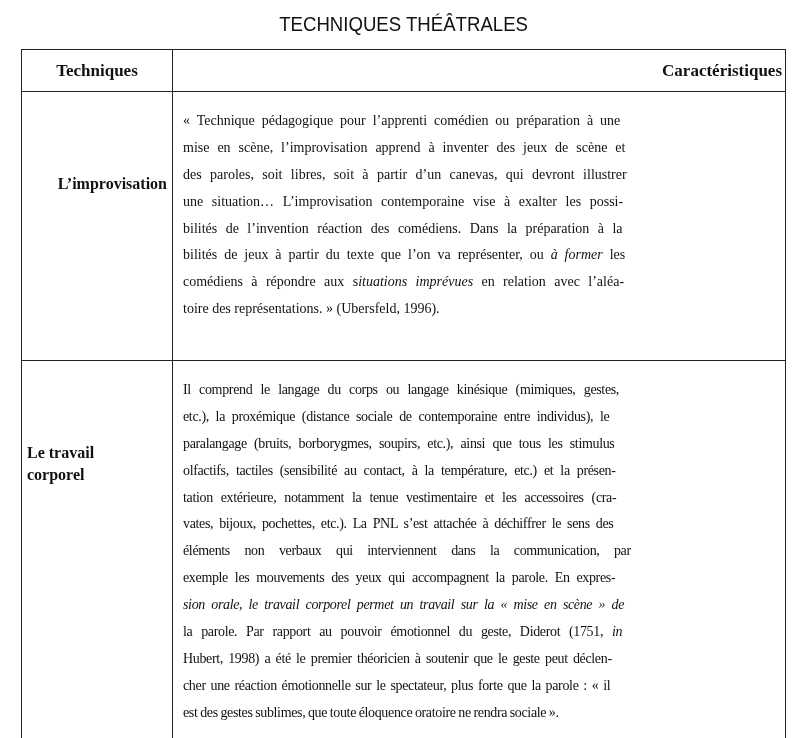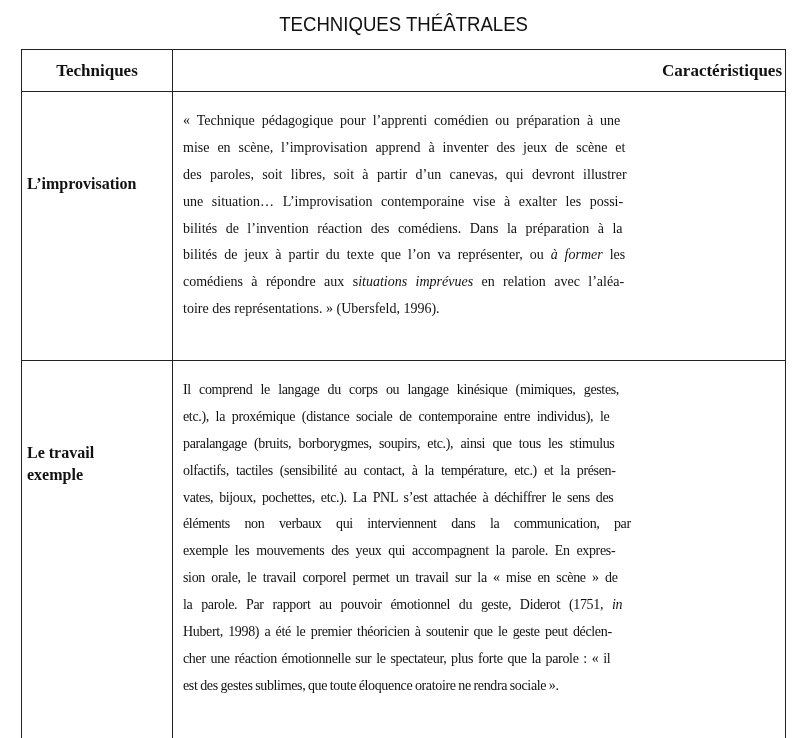--- a/index.html
+++ b/index.html
@@ -109,45 +109,46 @@
 <div class="page-title">TECHNIQUES THÉÂTRALES</div>
 
 <div class="table">
   <div class="col-divider"></div>
 
   <div class="header-cell header-left">Techniques</div>
   <div class="header-cell header-right">Caractéristiques</div>
 
   <div class="hrule" style="top:41px;"></div>
 
-  <div class="row-label" style="top:123px;">L’improvisation</div>
+  <div class="row-label" style="top:123px;text-align:right;">L’improvisation</div>
   <div class="body-text" id="row0-text" style="top:58px;">
       <div class="line"><span class="line-inner" style="word-spacing: 3.41319px;">« Technique pédagogique pour l’apprenti comédien ou préparation à une</span></div>
       <div class="line"><span class="line-inner" style="word-spacing: 4.45597px;">mise en scène, l’improvisation apprend à inventer des jeux de scène et</span></div>
       <div class="line"><span class="line-inner" style="word-spacing: 4.84517px;">des paroles, soit libres, soit à partir d’un canevas, qui devront illustrer</span></div>
       <div class="line"><span class="line-inner" style="word-spacing: 5.125px;">une situation… L’improvisation contemporaine vise à exalter les possi-</span></div>
       <div class="line"><span class="line-inner" style="word-spacing: 4.95781px;">bilités de l’invention réaction des comédiens. Dans la préparation à la</span></div>
       <div class="line"><span class="line-inner" style="word-spacing: 3.43862px;">bilités de jeux à partir du texte que l’on va représenter, ou <em>à former</em> les</span></div>
       <div class="line"><span class="line-inner" style="word-spacing: 4.90625px;">comédiens à répondre aux s<em>ituations imprévues</em> en relation avec l’aléa-</span></div>
       <div class="line last"><span class="line-inner">toire des représentations. » (Ubersfeld, 1996).</span></div>
     </div>
 
   <div class="hrule" style="top:310px;"></div>
 
   <div class="row-label" style="top:392px;">
     <div>Le travail</div>
-    <div>exemple</div>
+    <div>corporel</div>
   </div>
   <div class="body-text condensed" id="row1-text" style="top:327px;">
       <div class="line"><span class="line-inner" style="word-spacing: 5.10781px;">Il comprend le langage du corps ou langage kinésique (mimiques, gestes,</span></div>
       <div class="line"><span class="line-inner" style="word-spacing: 3.58854px;">etc.), la proxémique (distance sociale de contemporaine entre individus), le</span></div>
       <div class="line"><span class="line-inner" style="word-spacing: 4.09896px;">paralangage (bruits, borborygmes, soupirs, etc.), ainsi que tous les stimulus</span></div>
       <div class="line"><span class="line-inner" style="word-spacing: 3.87216px;">olfactifs, tactiles (sensibilité au contact, à la température, etc.) et la présen-</span></div>
+      <div class="line"><span class="line-inner" style="word-spacing: 4.79861px;">tation extérieure, notamment la tenue vestimentaire et les accessoires (cra-</span></div>
       <div class="line"><span class="line-inner" style="word-spacing: 2.82552px;">vates, bijoux, pochettes, etc.). La PNL s’est attachée à déchiffrer le sens des</span></div>
       <div class="line"><span class="line-inner" style="word-spacing: 11.3359px;">éléments non verbaux qui interviennent dans la communication, par</span></div>
       <div class="line"><span class="line-inner" style="word-spacing: 3.72344px;">exemple les mouvements des yeux qui accompagnent la parole. En expres-</span></div>
-      <div class="line"><span class="line-inner" style="word-spacing: 3.18854px;">sion orale, le travail corporel permet un travail sur la « mise en scène » de</span></div>
+      <div class="line"><span class="line-inner" style="word-spacing: 3.18854px; font-style: italic;">sion orale, le travail corporel permet un travail sur la « mise en scène » de</span></div>
       <div class="line"><span class="line-inner" style="word-spacing: 5.65909px;">la parole. Par rapport au pouvoir émotionnel du geste, Diderot (1751, <em>in</em></span></div>
       <div class="line"><span class="line-inner" style="word-spacing: 2.125px;">Hubert, 1998) a été le premier théoricien à soutenir que le geste peut déclen-</span></div>
       <div class="line"><span class="line-inner" style="word-spacing: 1.67746px;">cher une réaction émotionnelle sur le spectateur, plus forte que la parole : « il</span></div>
       <div class="line last"><span class="line-inner">est des gestes sublimes, que toute éloquence oratoire ne rendra sociale ».</span></div>
     </div>
 </div>
 
 </body></html>

